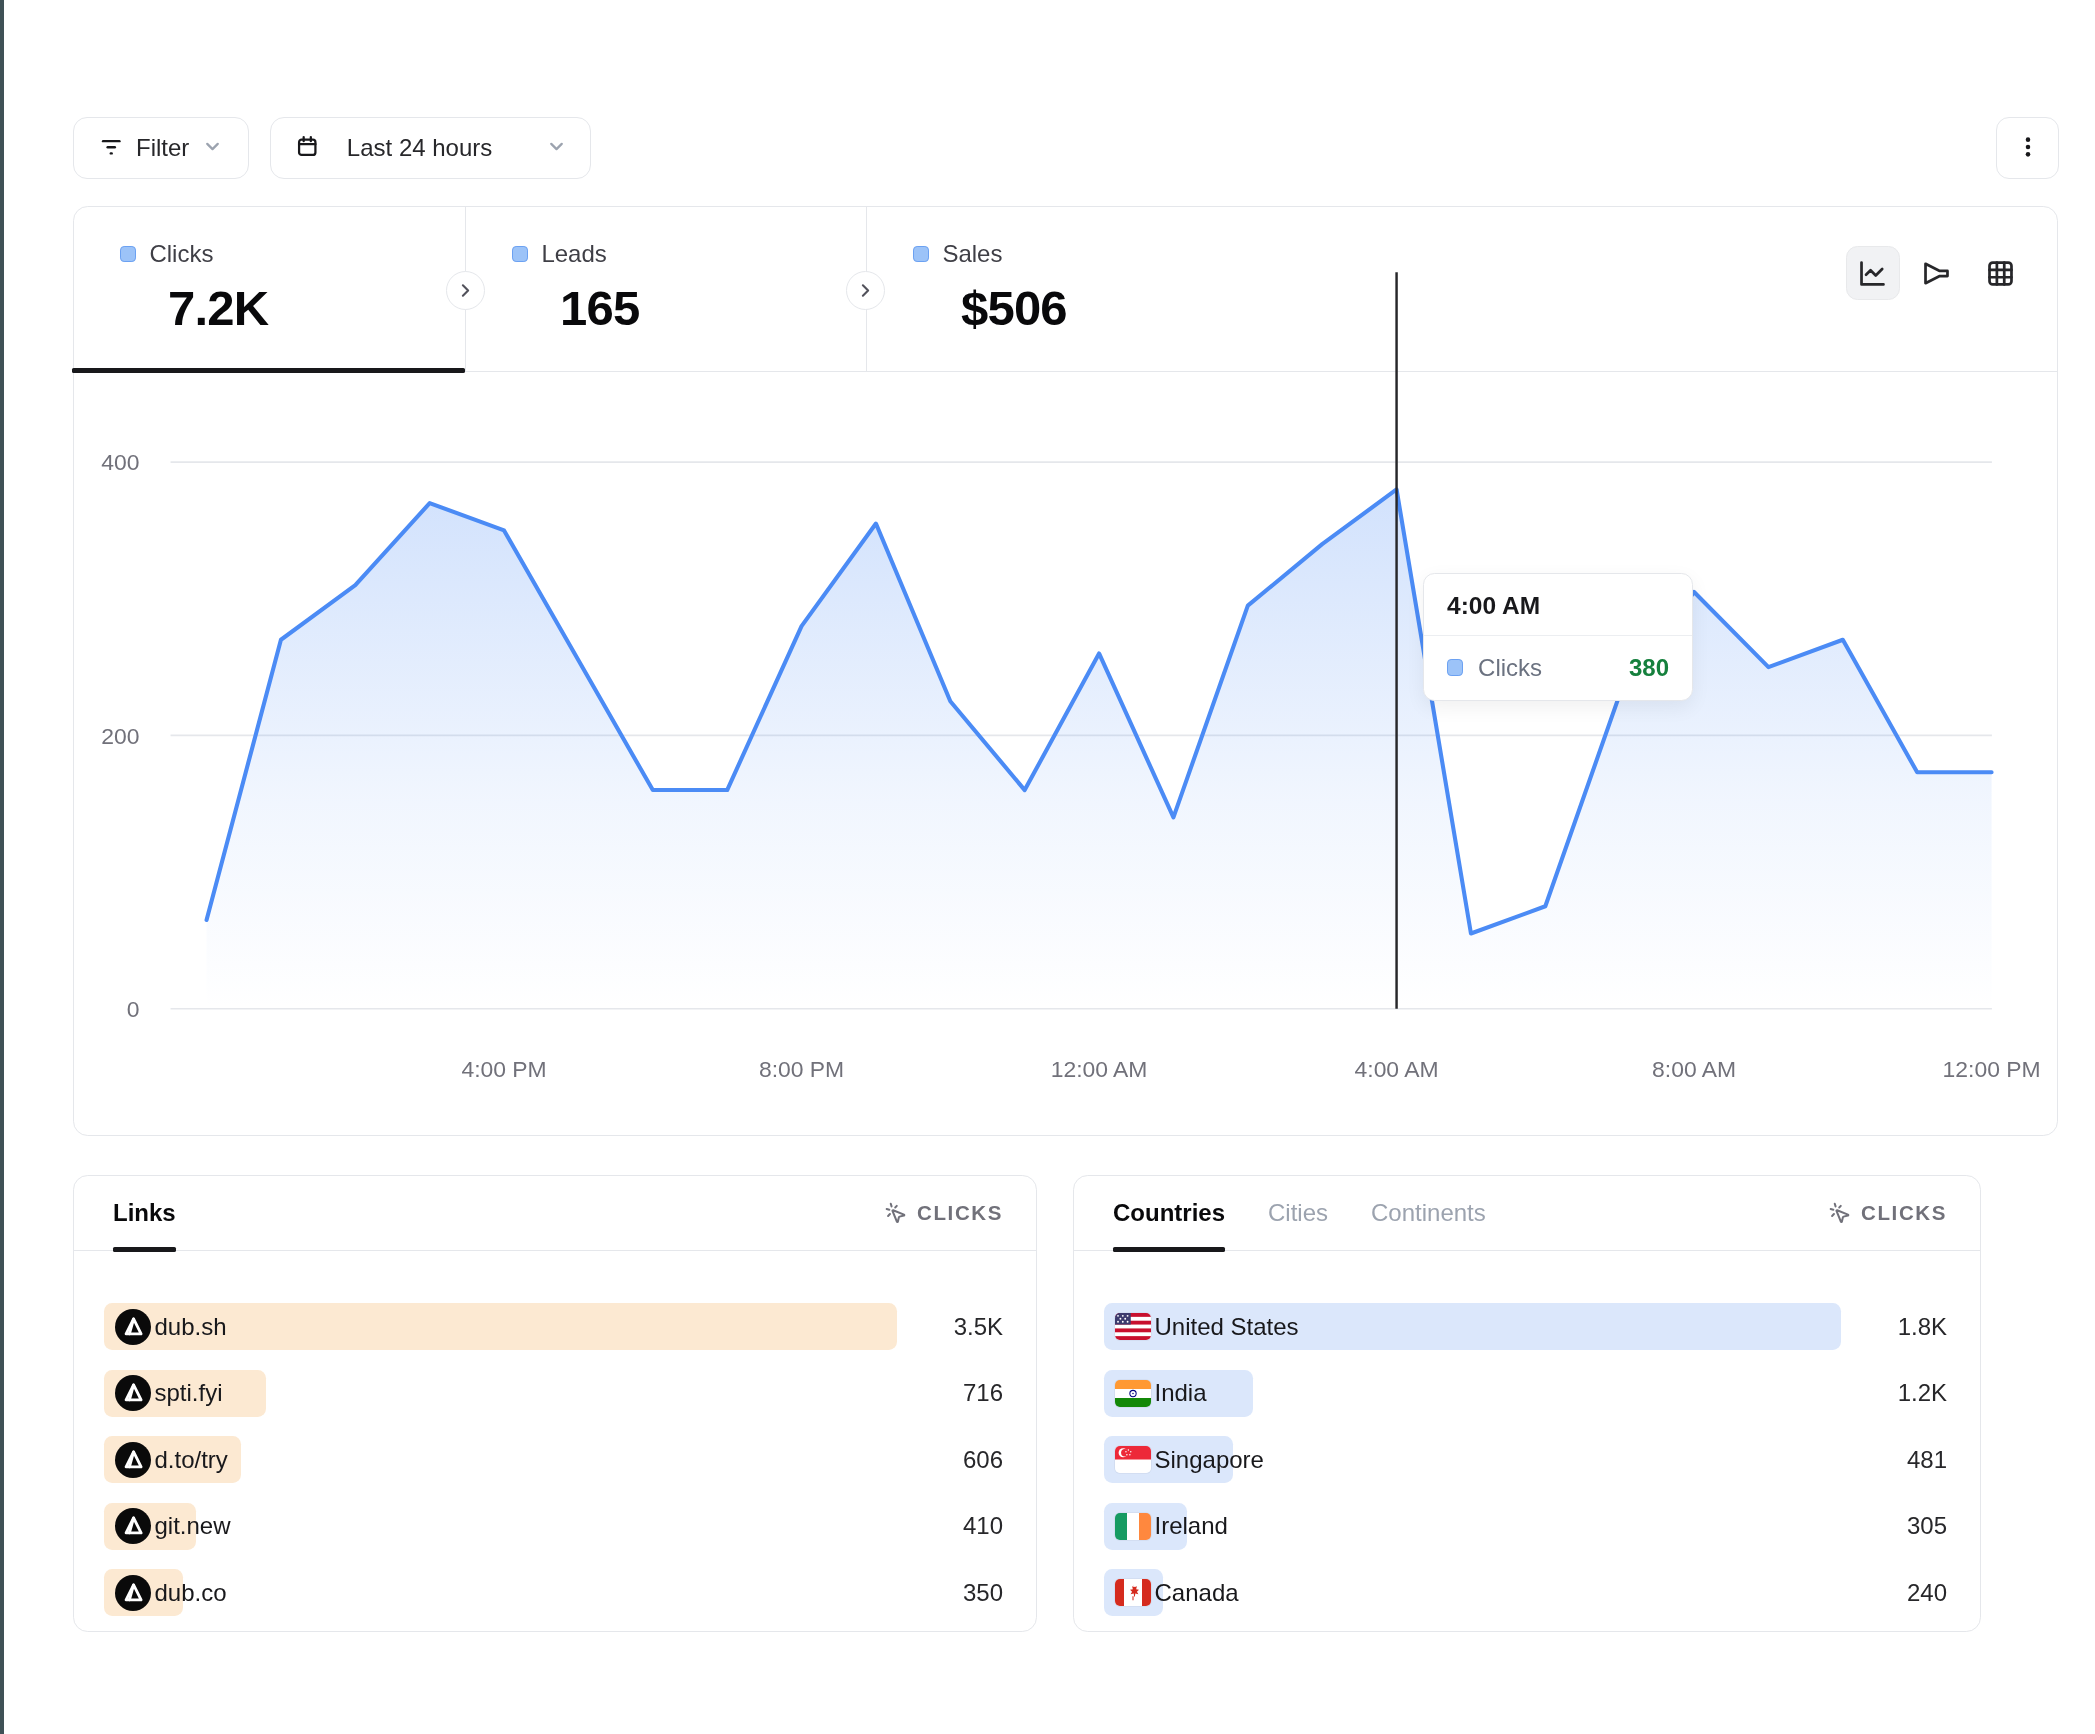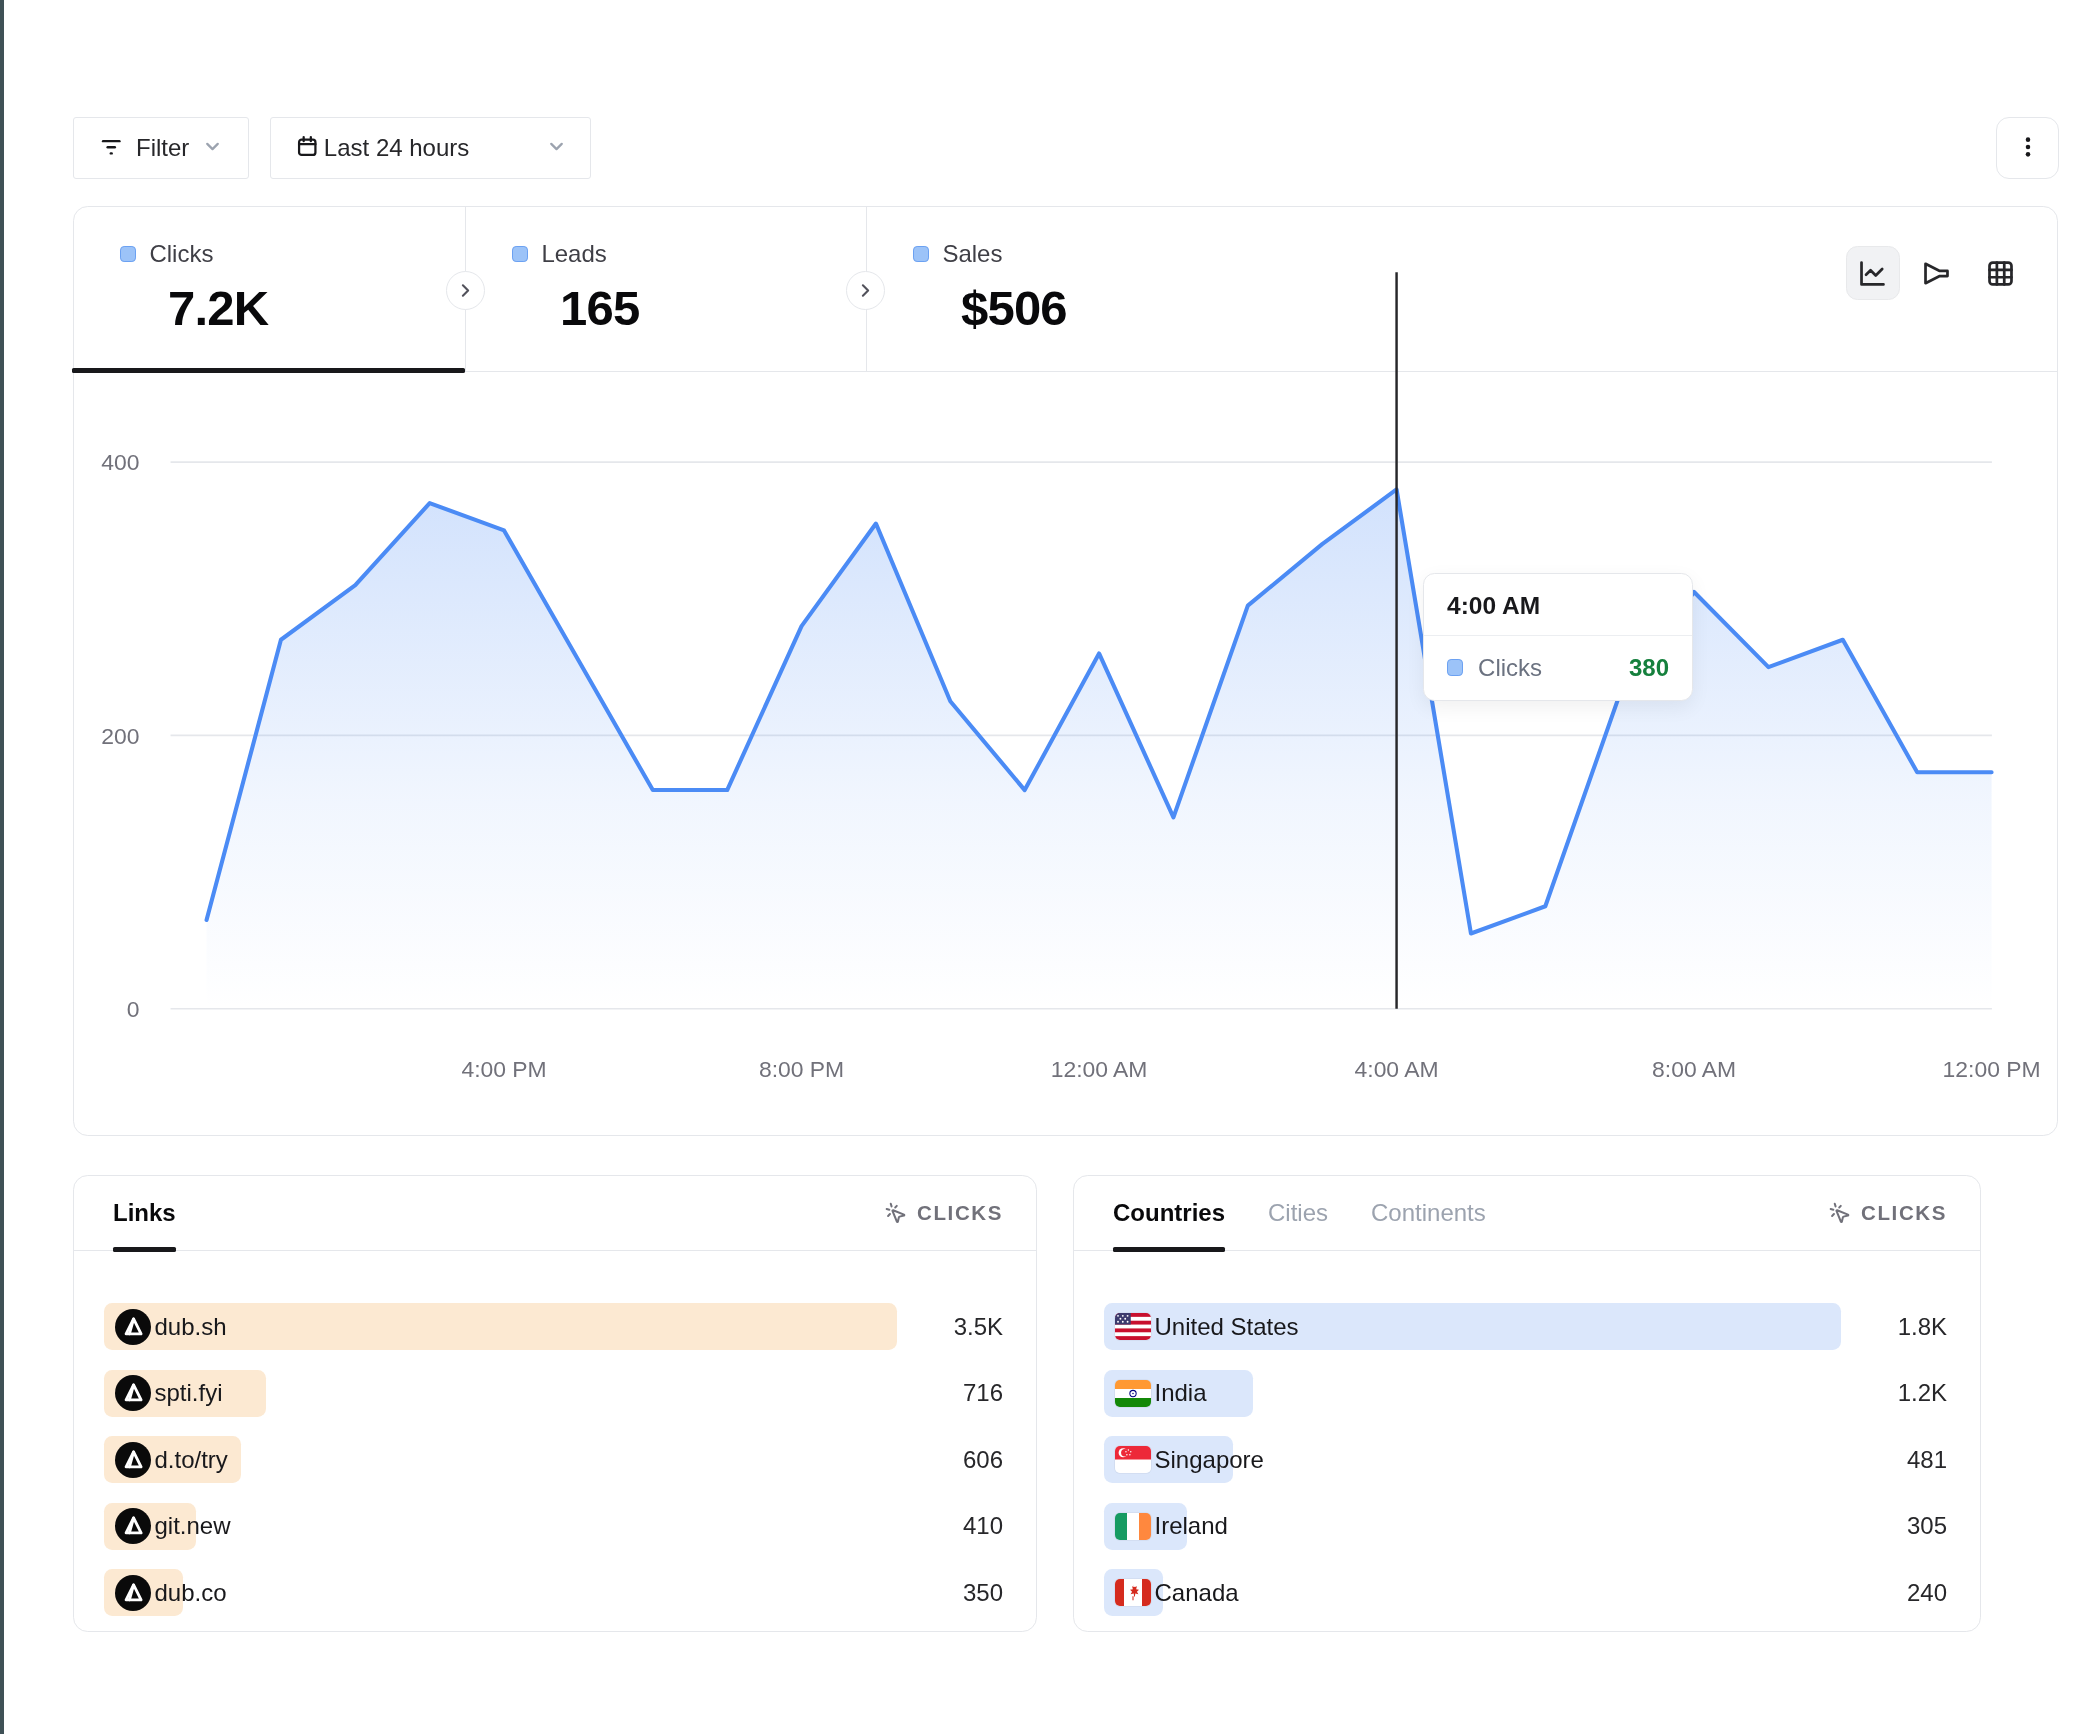--- a/index.html
+++ b/index.html
@@ -5,26 +5,26 @@
   * { box-sizing: border-box; margin: 0; padding: 0; }
   html,body { width:2096px; height:1735px; background:#ffffff; font-family:"Liberation Sans", sans-serif; color:#18181b; }
   body { border-left:4.1px solid #3f5156; overflow:hidden; }
 
   .page { padding:74px 41px 0 69px; width:2096px; }
 
   h1.page-title { font-size:38px; font-weight:700; color:#09090b; letter-spacing:-0.4px; }
 
   
   .toolbar { display:flex; align-items:center; margin-top:43px; gap:21px; }
-  .btn { display:flex; align-items:center; background:#fff; border:1.6px solid #e5e7eb; border-radius:3px; height:62px; cursor:pointer; }
+  .btn { display:flex; align-items:center; background:#fff; border:1.6px solid #e5e7eb; border-radius:14px; height:62px; cursor:pointer; }
   .btn svg { flex:none; }
   .filter-btn { padding:0 24.5px; gap:13px; }
   .btn-label { font-size:24px; color:#27272a; font-weight:500; }
   .date-btn { width:321px; padding:0 23px 0 24.5px; justify-content:space-between; }
-  .date-btn .grp { display:flex; align-items:center; gap:4px; }
+  .date-btn .grp { display:flex; align-items:center; gap:27px; }
   .spacer { flex:1; }
   .kebab-btn { width:63px; justify-content:center; border-radius:13px; }
 
   
   .chart-card { position:relative; margin-top:27px; width:1985px; height:930px; border:1.6px solid #e5e7eb; border-radius:14.7px; background:#fff; }
   .stats-row { position:relative; display:flex; height:165px; border-bottom:1.6px solid #e5e7eb; }
   .stat { position:relative; padding:33px 0 0 46px; cursor:pointer; }
   .stat-clicks { width:391px; }
   .stat-leads  { width:401px; }
   .stat-sales  { flex:1; }

